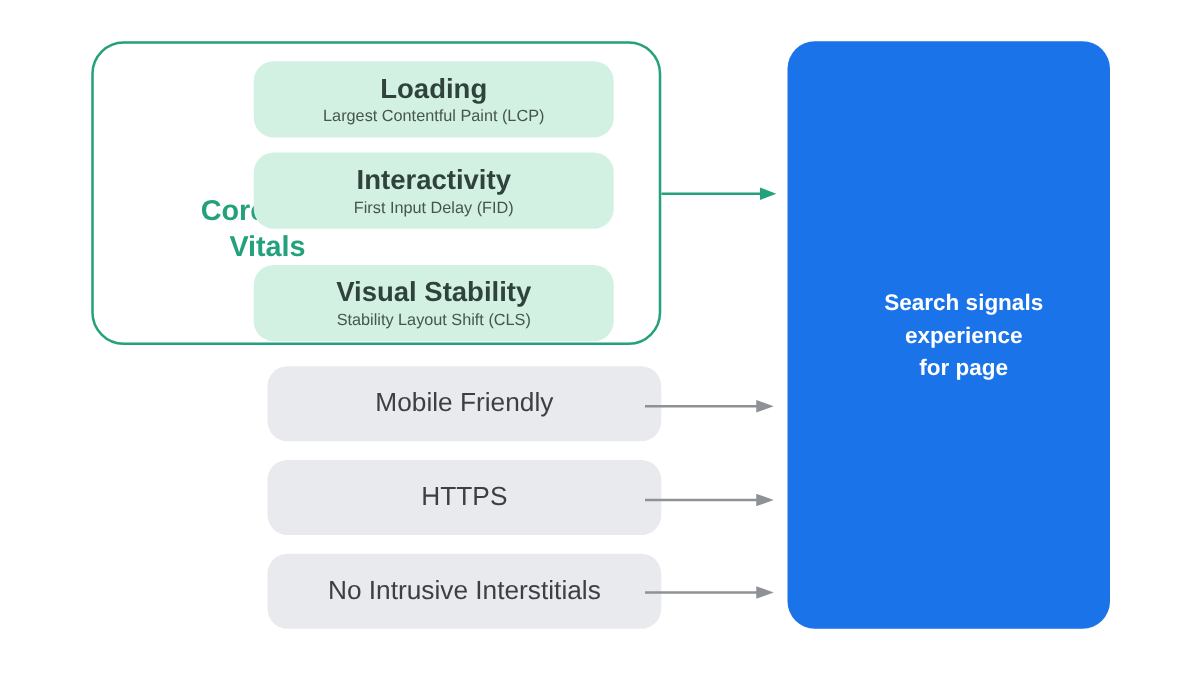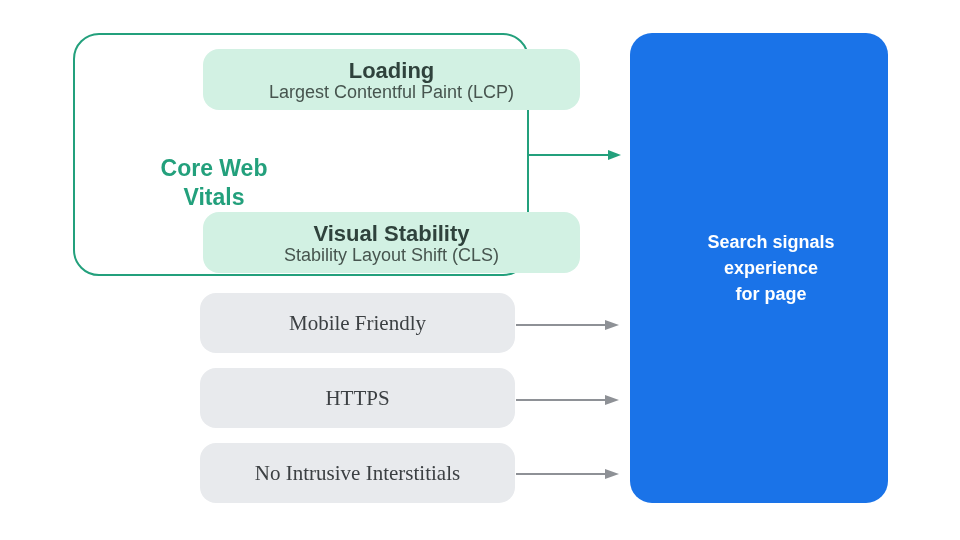--- a/index.html
+++ b/index.html
@@ -43,43 +43,42 @@
     position: absolute;
     border-radius: 16px;
     display: flex;
     flex-direction: column;
     align-items: center;
     justify-content: center;
     text-align: center;
   }
   .pill.mint {
     left: 203px;
-    width: 377px;
+    width: 288px;
     height: 61px;
     background: var(--mint);
   }
   .pill.mint .pill-title {
     font-size: 22px;
     line-height: 26px;
     font-weight: 600;
     color: var(--pill_title);
   }
   .pill.mint .pill-subtitle {
-    font-size: 18px;
+    font-size: 13px;
     line-height: 17px;
     font-weight: 400;
     color: var(--pill_subtitle);
   }
 
   .pill.gray {
-    left: 200px;
+    left: 214px;
     width: 315px;
     height: 60px;
     background: var(--gray_pill);
-    font-family: Liberation Serif, serif;
   }
   .pill.gray .pill-label {
     font-size: 21px;
     font-weight: 500;
     color: var(--gray_text);
   }
 
   
   svg.arrow { position: absolute; display: block; }
   svg.arrow.teal line { stroke: var(--teal); stroke-width: 2; }
@@ -117,20 +116,24 @@
 
   <div class="cwv-group">
     <div class="cwv-label">Core Web Vitals</div>
   </div>
 
   <div class="pill mint" style="top:49px">
     <div class="pill-title">Loading</div>
     <div class="pill-subtitle">Largest Contentful Paint (LCP)</div>
   </div>
 
+  <div class="pill mint" style="top:122px">
+    <div class="pill-title">Interactivity</div>
+    <div class="pill-subtitle">First Input Delay (FID)</div>
+  </div>
 
   <div class="pill mint" style="top:212px">
     <div class="pill-title">Visual Stability</div>
     <div class="pill-subtitle">Stability Layout Shift (CLS)</div>
   </div>
 
   <svg class="arrow teal" style="left:529px; top:148px" width="93" height="14" viewBox="0 0 93 14">
     <line x1="0" y1="7" x2="80" y2="7"></line>
     <polygon points="79,2 92,7 79,12"></polygon>
   </svg>

